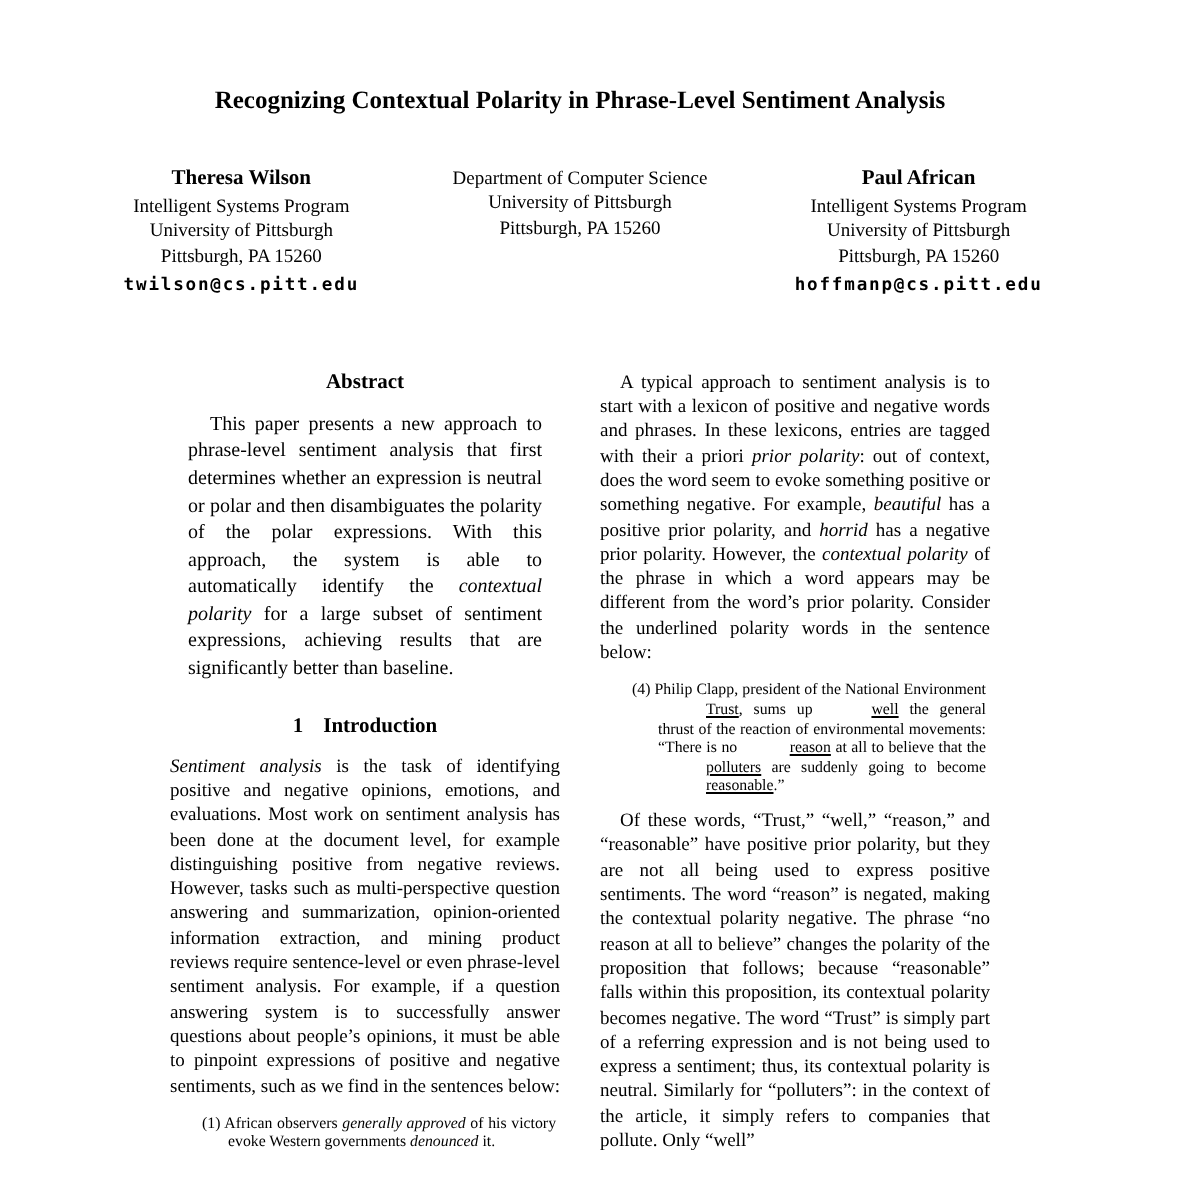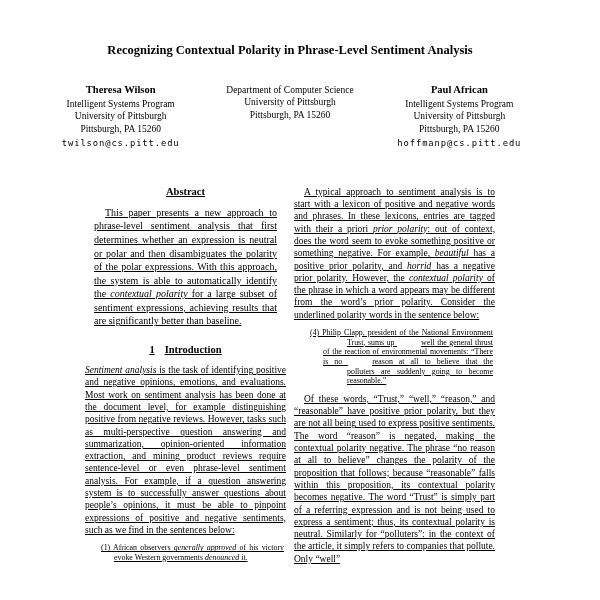--- a/index.html
+++ b/index.html
@@ -15,43 +15,43 @@
   .title {
     font-size: 12.5px;
     font-weight: bold;
     text-align: center;
     padding: 0 55px;
     line-height: 1.3;
   }
 
   .authors {
     display: flex;
-    justify-content: flex-end;
+    justify-content: flex-start;
     gap: 8px;
     padding: 0 40px;
     margin-top: 26px;
     text-align: center;
   }
   .author { flex: 1; min-width: 0; }
   .author .name { font-size: 10.5px; font-weight: bold; margin-bottom: 3px; }
   .author .affil { font-size: 9.5px; line-height: 1.28; }
   .author .email {
     font-family: "DejaVu Sans Mono", "Liberation Mono", monospace;
     font-size: 8.8px;
     letter-spacing: 0.9px;
     margin-top: 3px;
     white-space: nowrap;
+    font-weight: bold;
   }
 
   .columns {
     display: flex;
-    gap: 8px;
+    gap: 20px;
     padding: 0 85px;
     margin-top: 38px;
-    text-decoration: underline;
   }
   .col { flex: 1; min-width: 0; }
 
   .abstract-heading {
     text-align: center;
     font-size: 10.5px;
     font-weight: bold;
     margin-bottom: 9px;
   }
   .abstract-body {

